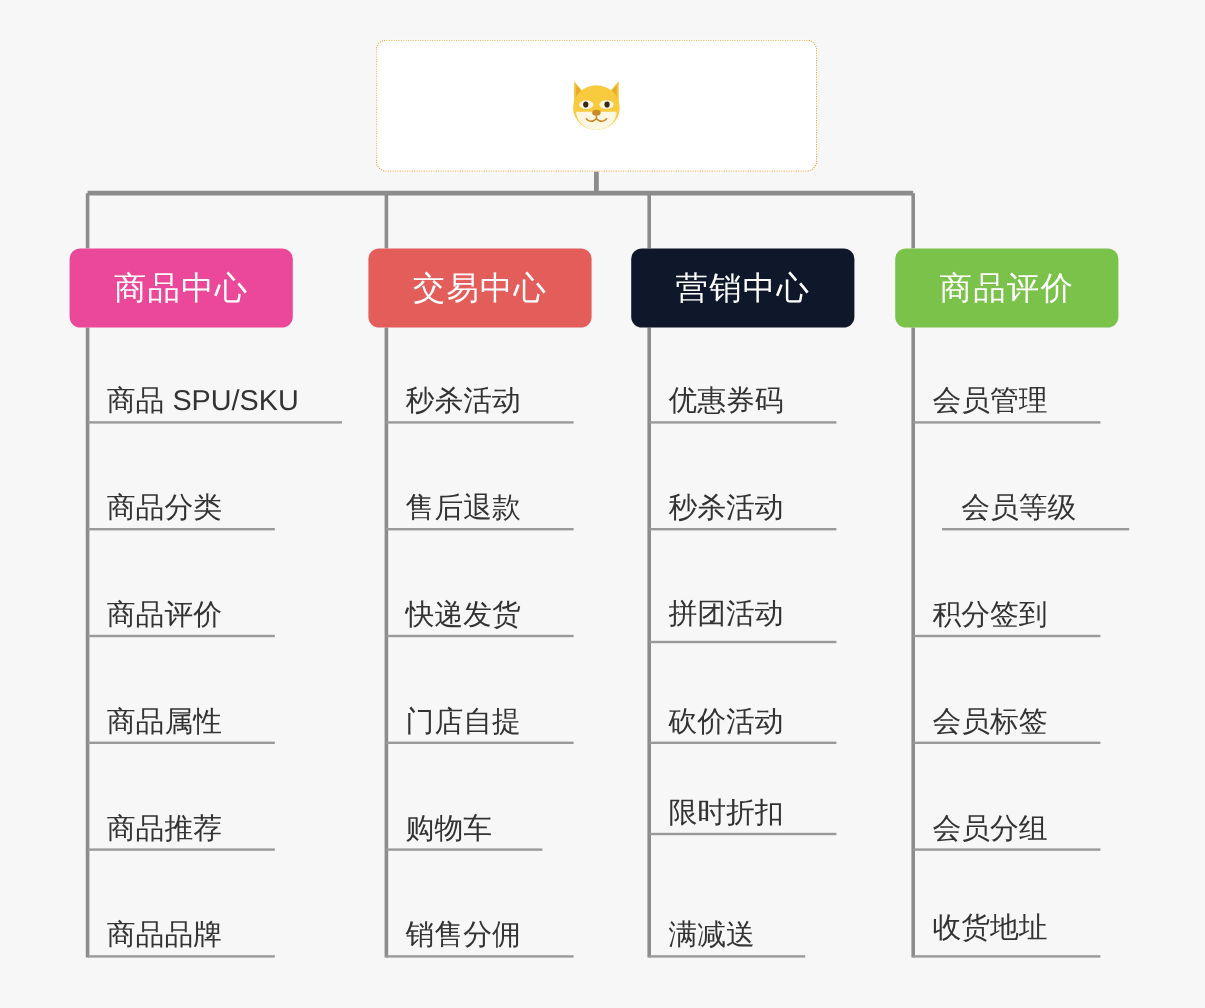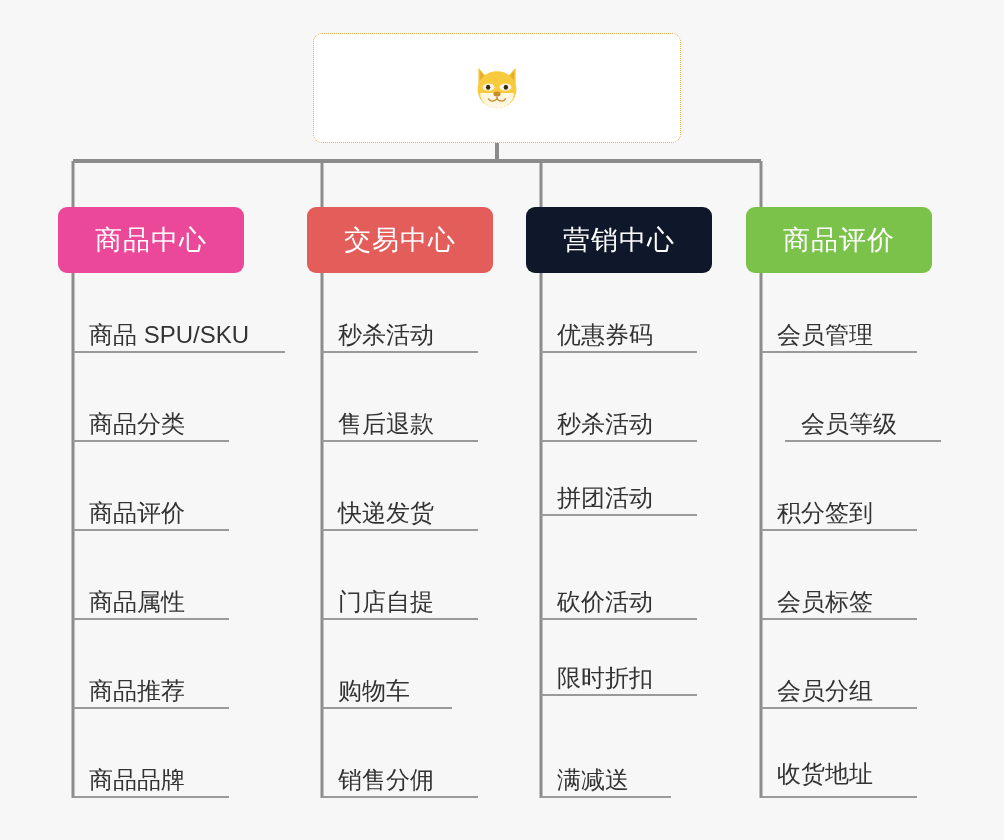--- a/index.html
+++ b/index.html
@@ -175,21 +175,21 @@
       </div>
       <div class="cat-header" style="left: 526px; top: 207px; width: 186px; background: #0f172a;">
         <span>营销中心</span>
       </div>
       <div class="leaf" style="left: 541px; top: 309px; width: 156px;">
         <span class="leaf-label">优惠券码</span>
       </div>
       <div class="leaf" style="left: 541px; top: 398px; width: 156px;">
         <span class="leaf-label">秒杀活动</span>
       </div>
-      <div class="leaf" style="left: 541px; top: 472px; width: 156px;">
+      <div class="leaf" style="left: 541px; top: 492px; width: 156px; align-items: center;">
         <span class="leaf-label">拼团活动</span>
       </div>
       <div class="leaf" style="left: 541px; top: 576px; width: 156px;">
         <span class="leaf-label">砍价活动</span>
       </div>
       <div class="leaf" style="left: 541px; top: 652px; width: 156px;">
         <span class="leaf-label">限时折扣</span>
       </div>
       <div class="leaf" style="left: 541px; top: 754px; width: 130px;">
         <span class="leaf-label">满减送</span>

